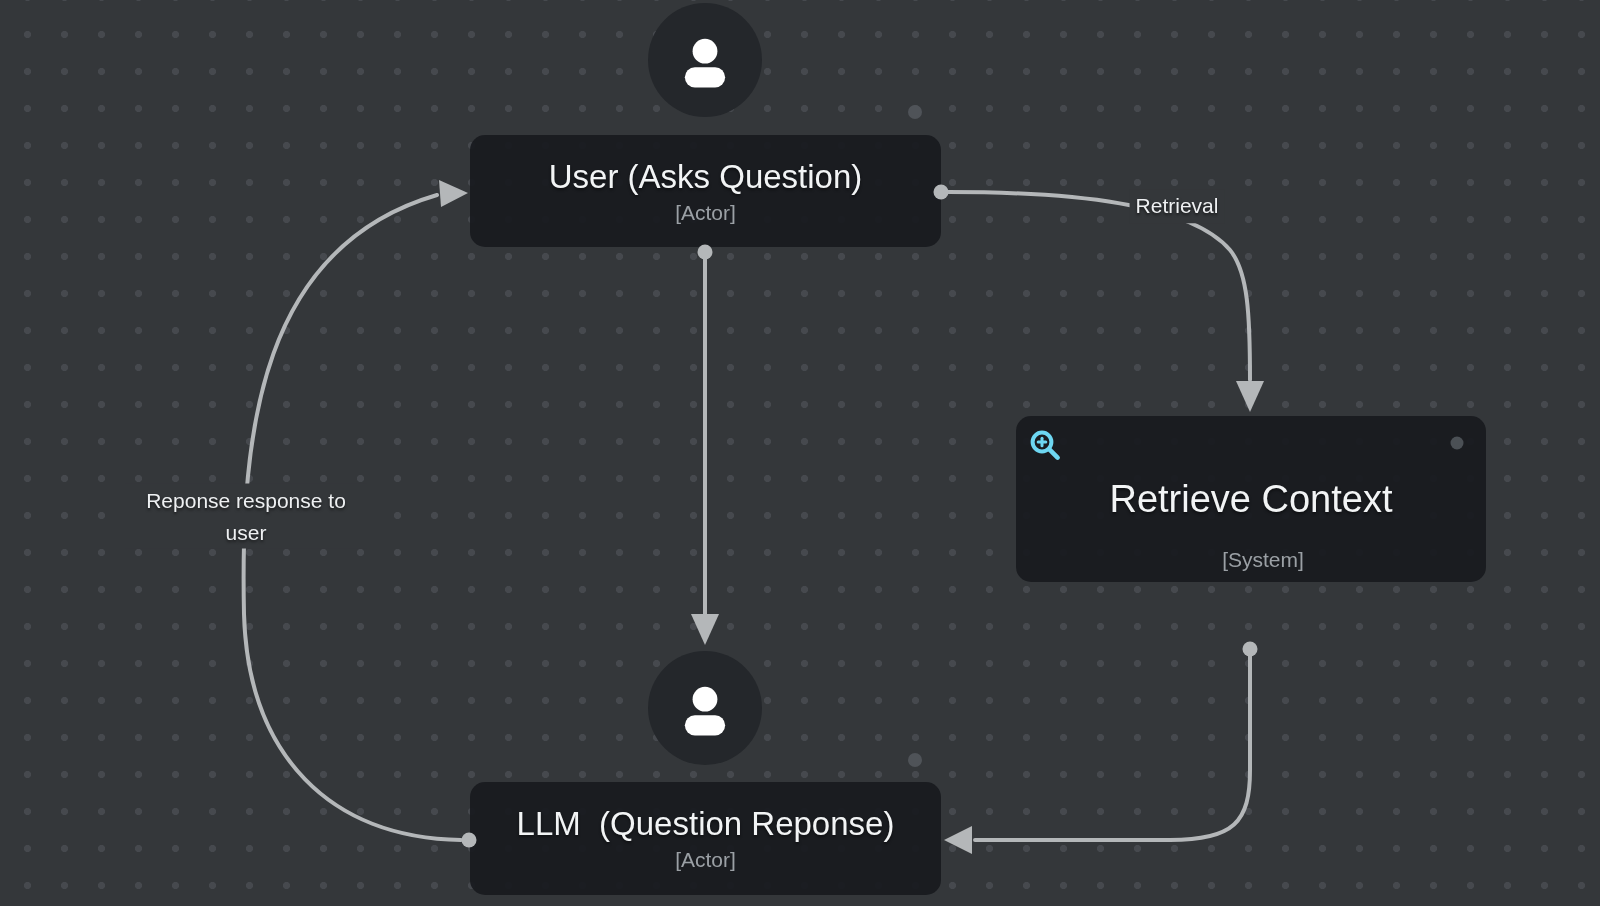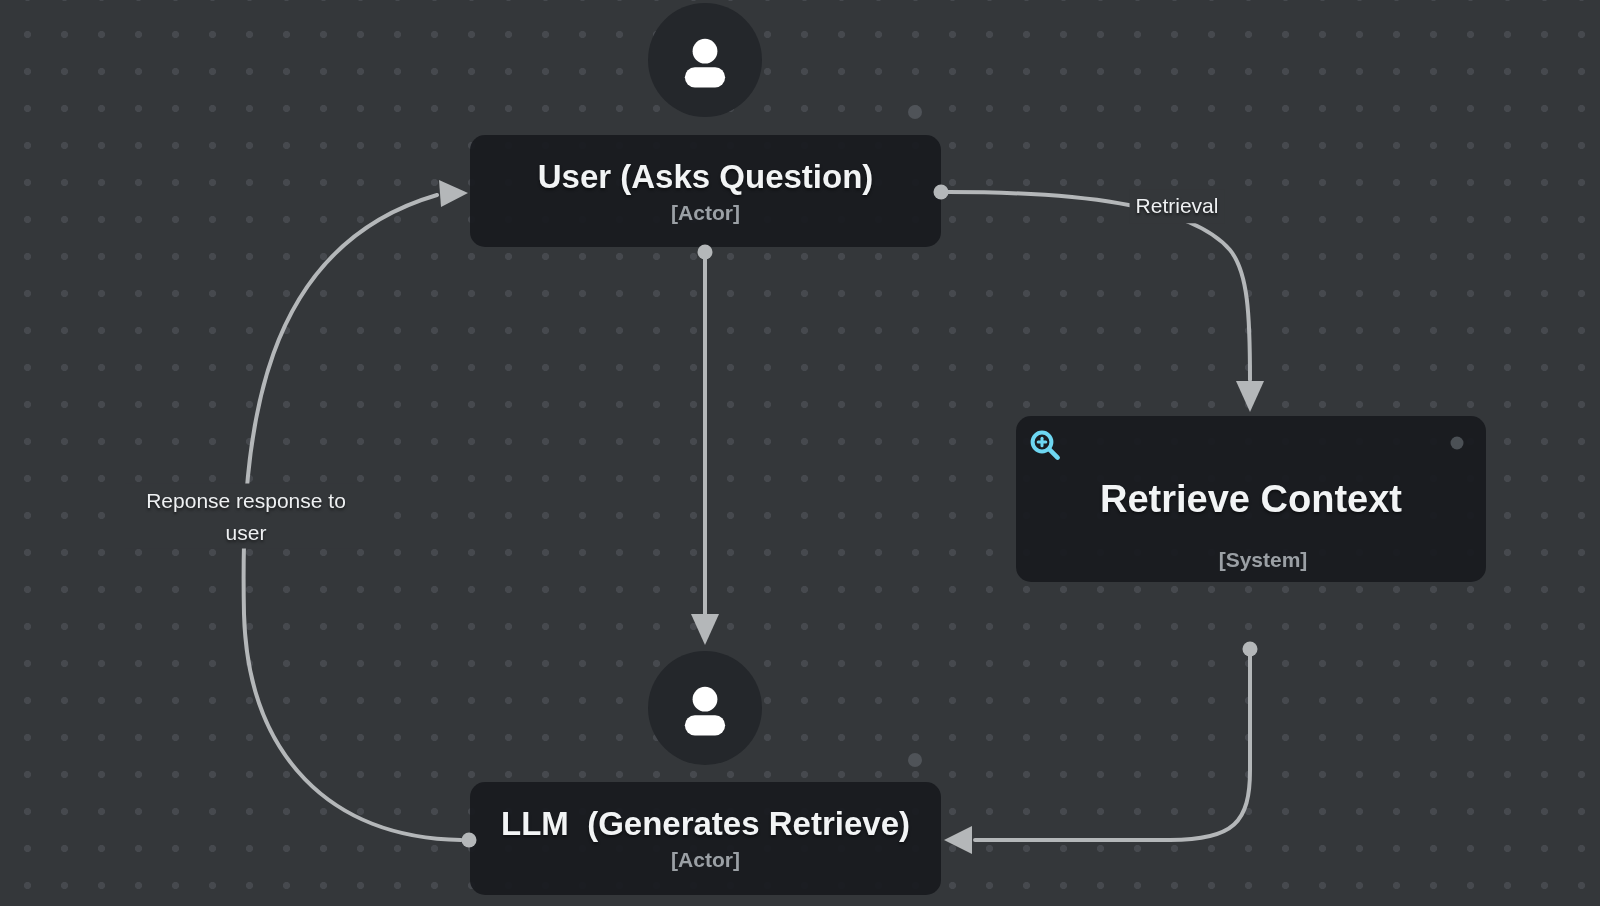--- a/index.html
+++ b/index.html
@@ -27,25 +27,25 @@
     overflow:hidden;
   }
 
   .node{
     position:absolute;
     background:var(--node-fill);
     border-radius:15px;
     display:flex;flex-direction:column;align-items:center;justify-content:center;
   }
   .node-title{
-    font-weight:bold;color:var(--title-text);white-space:pre;
+    font-weight:normal;color:var(--title-text);white-space:pre;
     text-shadow:0 2px 3px rgba(0,0,0,0.45);
   }
   .node-sub{
-    color:var(--subtitle-text);font-size:21px;font-weight:bold;margin-top:5px;
+    color:var(--subtitle-text);font-size:21px;font-weight:normal;margin-top:5px;
   }
   #node-user{left:470px;top:135px;width:471px;height:112px;}
   #node-llm{left:470px;top:782px;width:471px;height:113px;}
   #node-user .node-title,#node-llm .node-title{font-size:33px;}
   #node-retrieve{left:1016px;top:416px;width:470px;height:166px;}
   #node-retrieve .node-title{font-size:38px;}
   #node-retrieve .node-sub{position:absolute;bottom:10px;left:0;width:100%;text-align:center;margin:0;padding-left:24px;}
 
   .icon-circle{
     position:absolute;width:114px;height:114px;border-radius:50%;
@@ -93,21 +93,21 @@
       <circle cx="15" cy="15" r="9.4"></circle>
       <line class="plus" x1="15" y1="11.2" x2="15" y2="18.8"></line>
       <line class="plus" x1="11.2" y1="15" x2="18.8" y2="15"></line>
       <line class="handle" x1="22.4" y1="22.4" x2="30.6" y2="30.6"></line>
     </svg>
     <div class="node-title">Retrieve Context</div>
     <div class="node-sub">[System]</div>
   </div>
 
   <div class="node" id="node-llm">
-    <div class="node-title">LLM  (Generates Retrieve)</div>
+    <div class="node-title">LLM  (Question Reponse)</div>
     <div class="node-sub">[Actor]</div>
   </div>
 
   <div class="icon-circle" id="icon-circle-user">
     <svg class="person-glyph" viewBox="0 0 60 60">
       <circle cx="30" cy="21.5" r="12"></circle>
       <rect x="10.5" y="37" width="39" height="19.5" rx="9.7"></rect>
     </svg>
   </div>
   <div class="icon-circle" id="icon-circle-llm">

